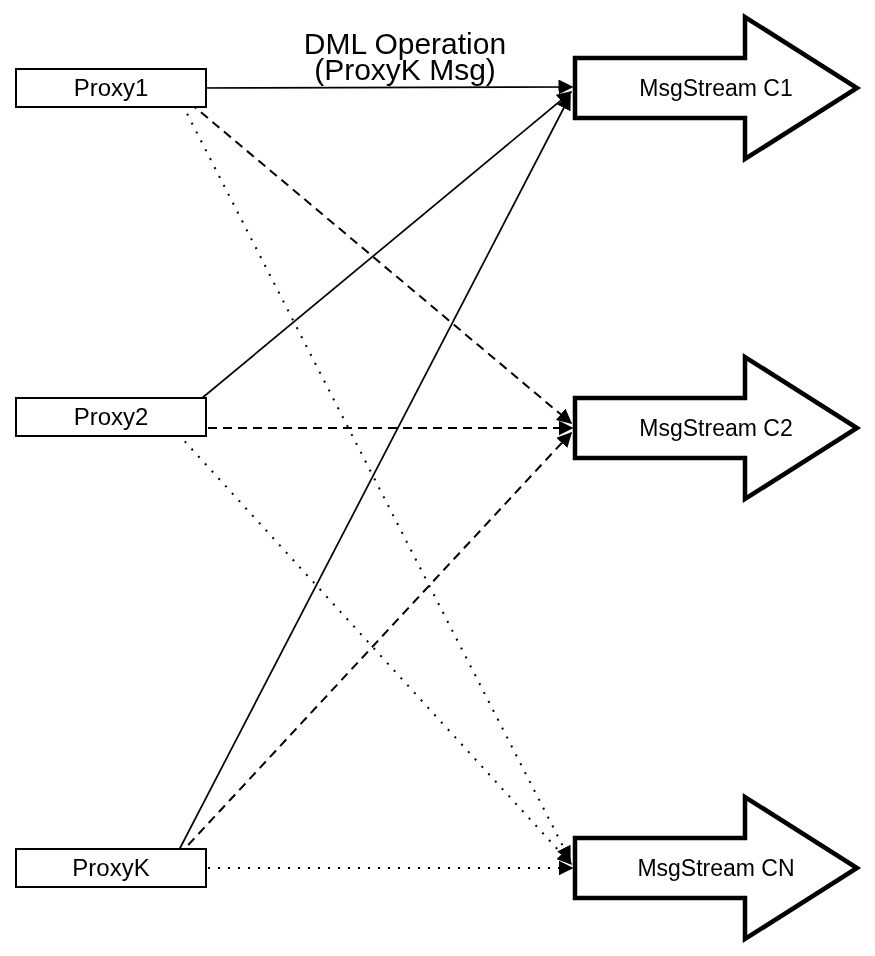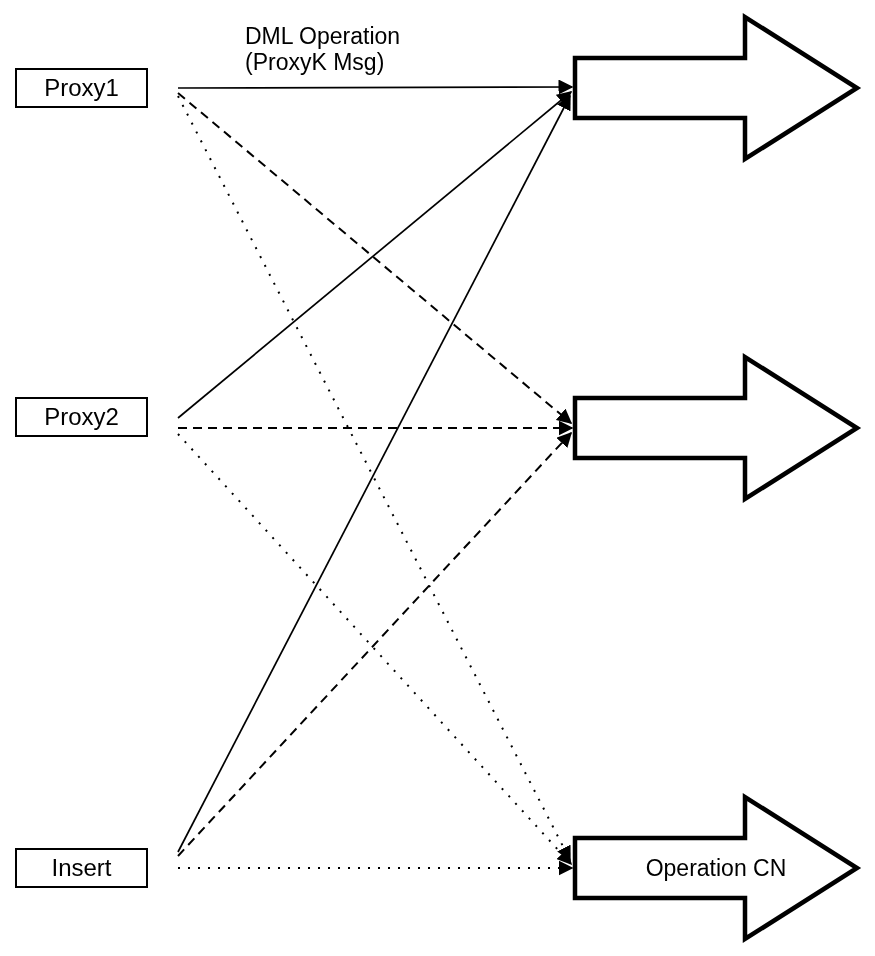--- a/index.html
+++ b/index.html
@@ -32,21 +32,21 @@
   .edge.dotted { stroke-width: 2;   stroke-dasharray: 2 8; stroke-linecap: butt; }
   .block-arrow {
     fill: #ffffff;
     stroke: #000000;
     stroke-width: 4.5;
     stroke-linejoin: miter;
   }
   .proxy-box {
     position: absolute;
     left: 15px;
-    width: 133px;
+    width: 192px;
     height: 40px;
     box-sizing: border-box;
     border: 2.3px solid #000000;
     background: #ffffff;
     display: flex;
     align-items: center;
     justify-content: center;
     font-size: 24px;
     line-height: 1;
   }
@@ -58,23 +58,24 @@
     display: flex;
     align-items: center;
     justify-content: center;
     font-size: 23px;
     line-height: 1;
     pointer-events: none;
   }
   .top-label {
     position: absolute;
     left: 245px;
-    top: 23px;
+    top: 31px;
     width: 320px;
-    font-size: 23px;
+    text-align: center;
+    font-size: 30px;
     line-height: 26px;
   }
 </style>
 </head>
 <body>
 
 <div class="canvas">
 
   <svg class="wires" viewBox="0 0 875 956">
     <defs>
@@ -105,20 +106,26 @@
     <div>(ProxyK Msg)</div>
   </div>
 
   <div class="proxy-box" style="top:68px">
     <span>Proxy1</span>
   </div>
   <div class="proxy-box" style="top:397px">
     <span>Proxy2</span>
   </div>
   <div class="proxy-box" style="top:848px">
-    <span>Insert</span>
+    <span>ProxyK</span>
   </div>
 
+  <div class="stream-label" style="top:72px">
+    <span>MsgStream C1</span>
+  </div>
+  <div class="stream-label" style="top:412px">
+    <span>MsgStream C2</span>
+  </div>
   <div class="stream-label" style="top:852px">
-    <span>Operation CN</span>
+    <span>MsgStream CN</span>
   </div>
 
 </div>
 
 </body></html>

